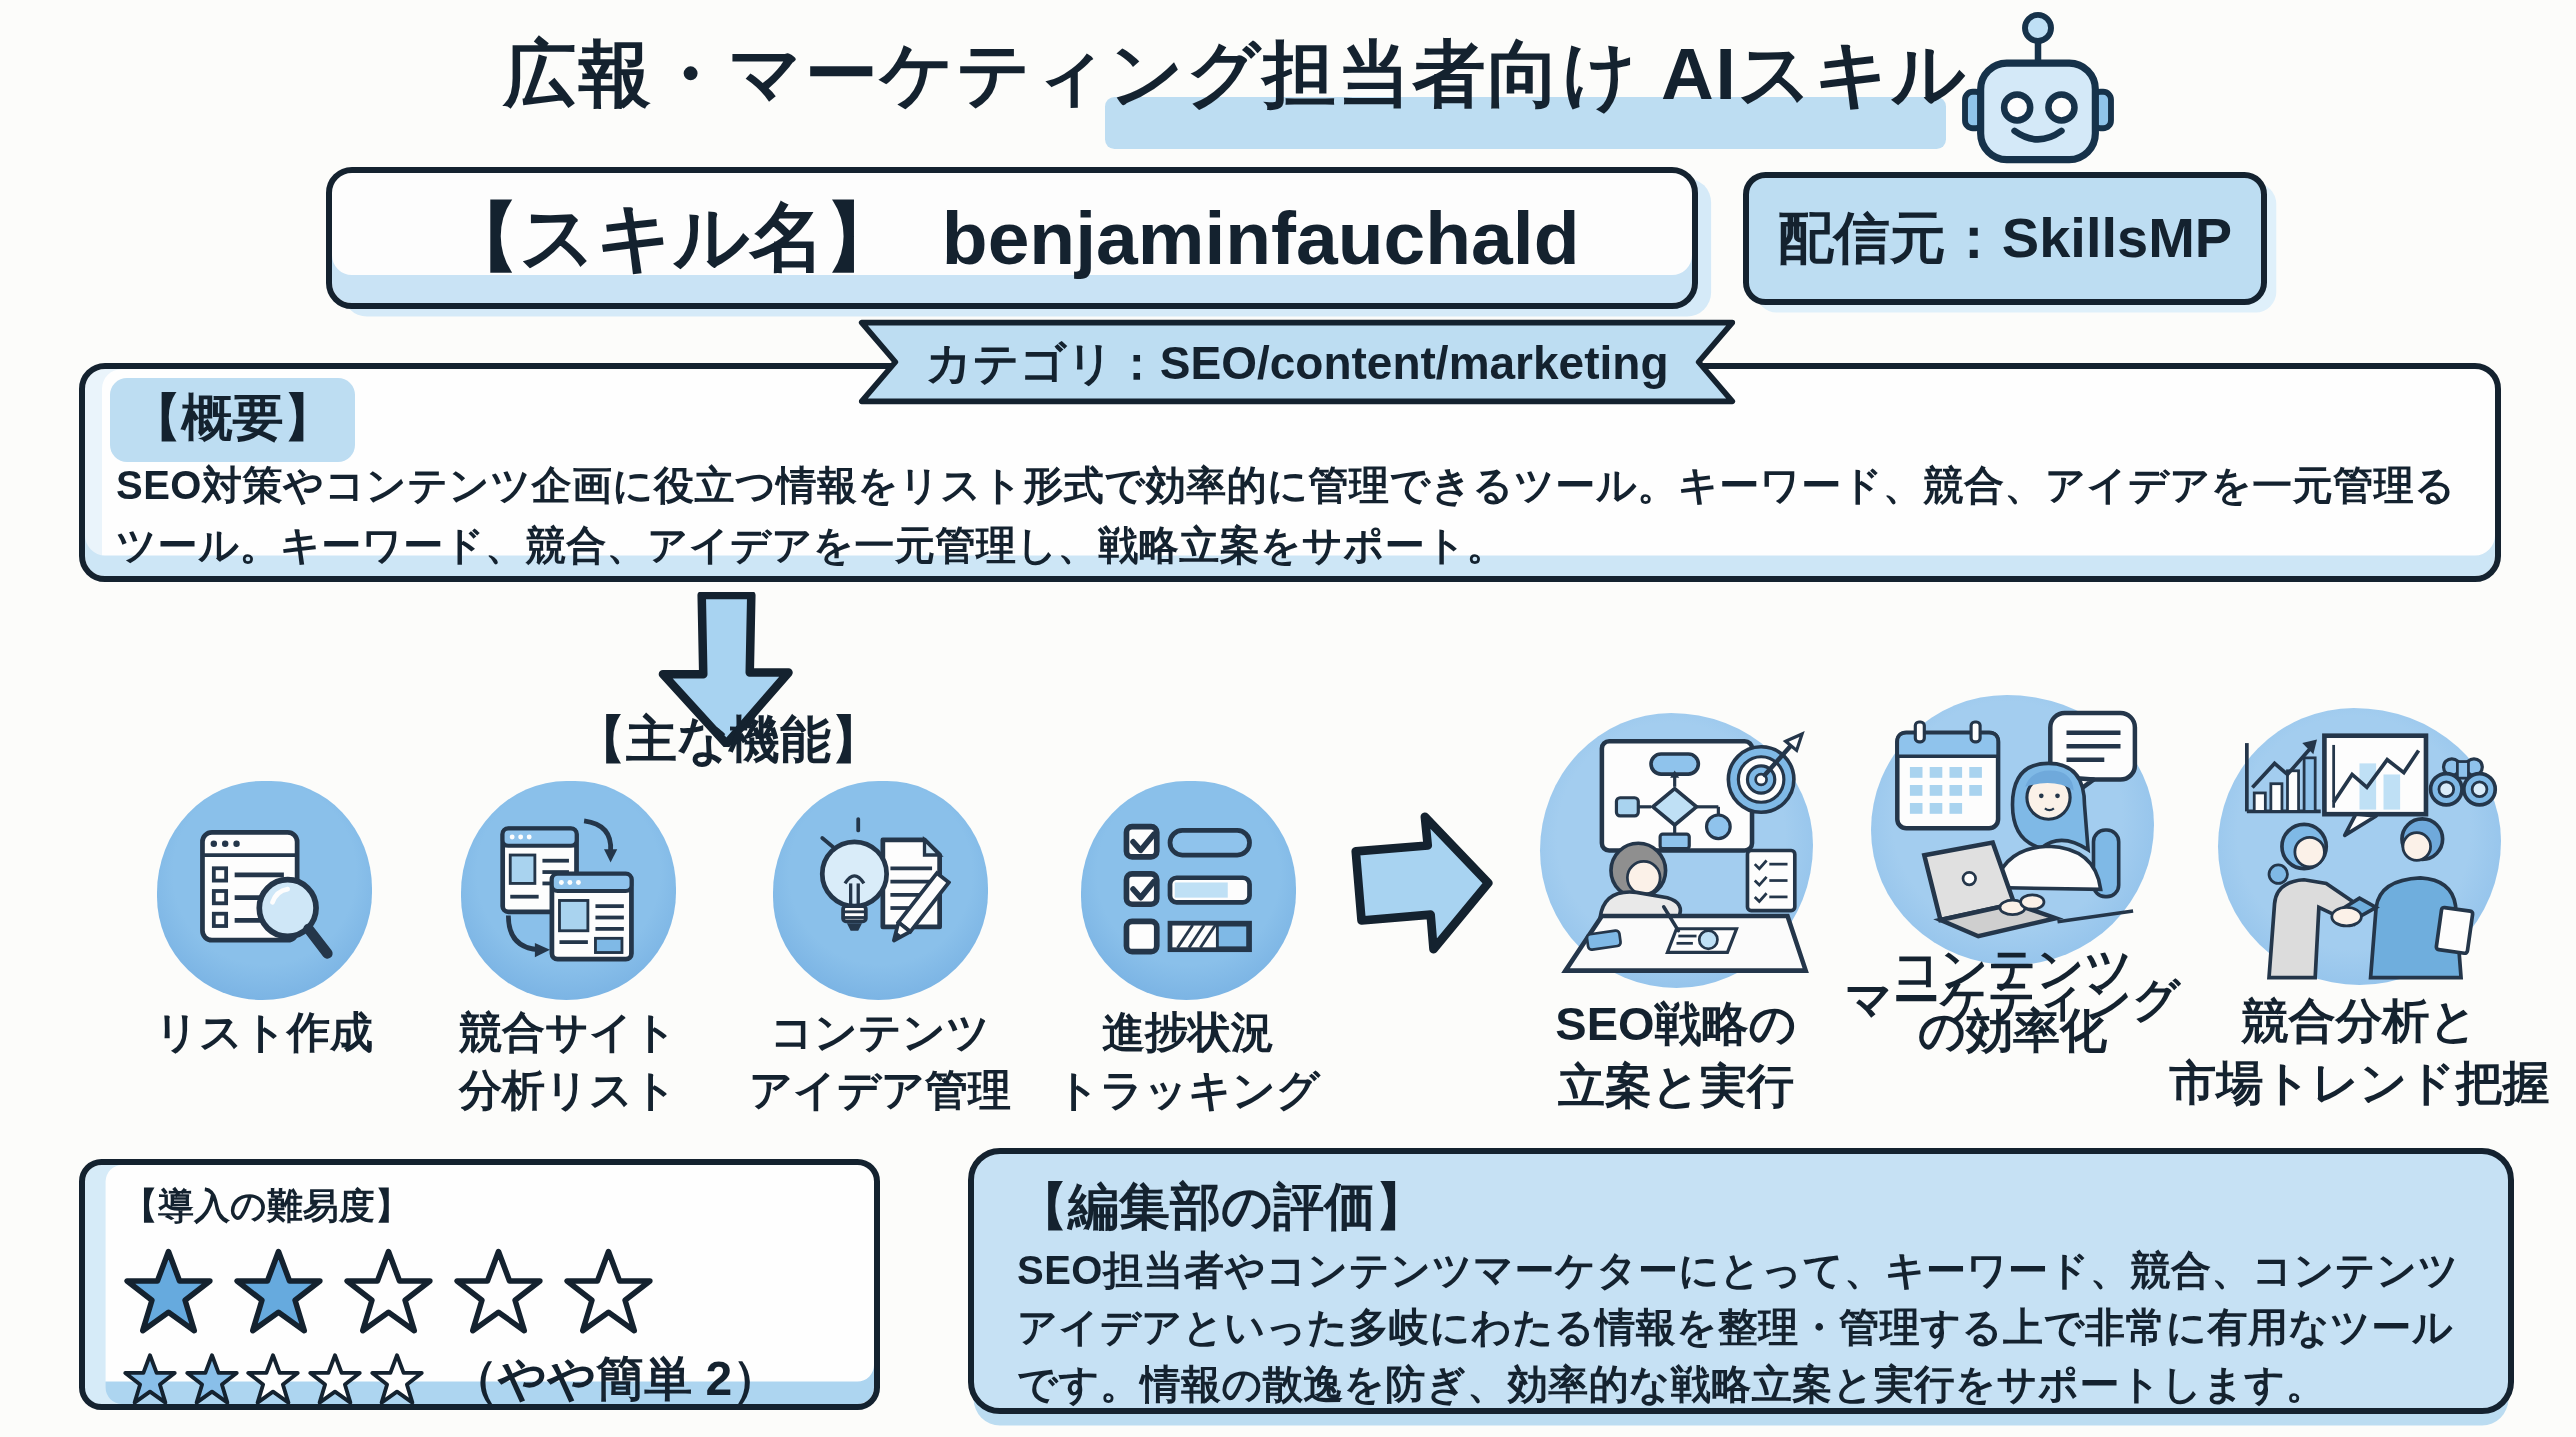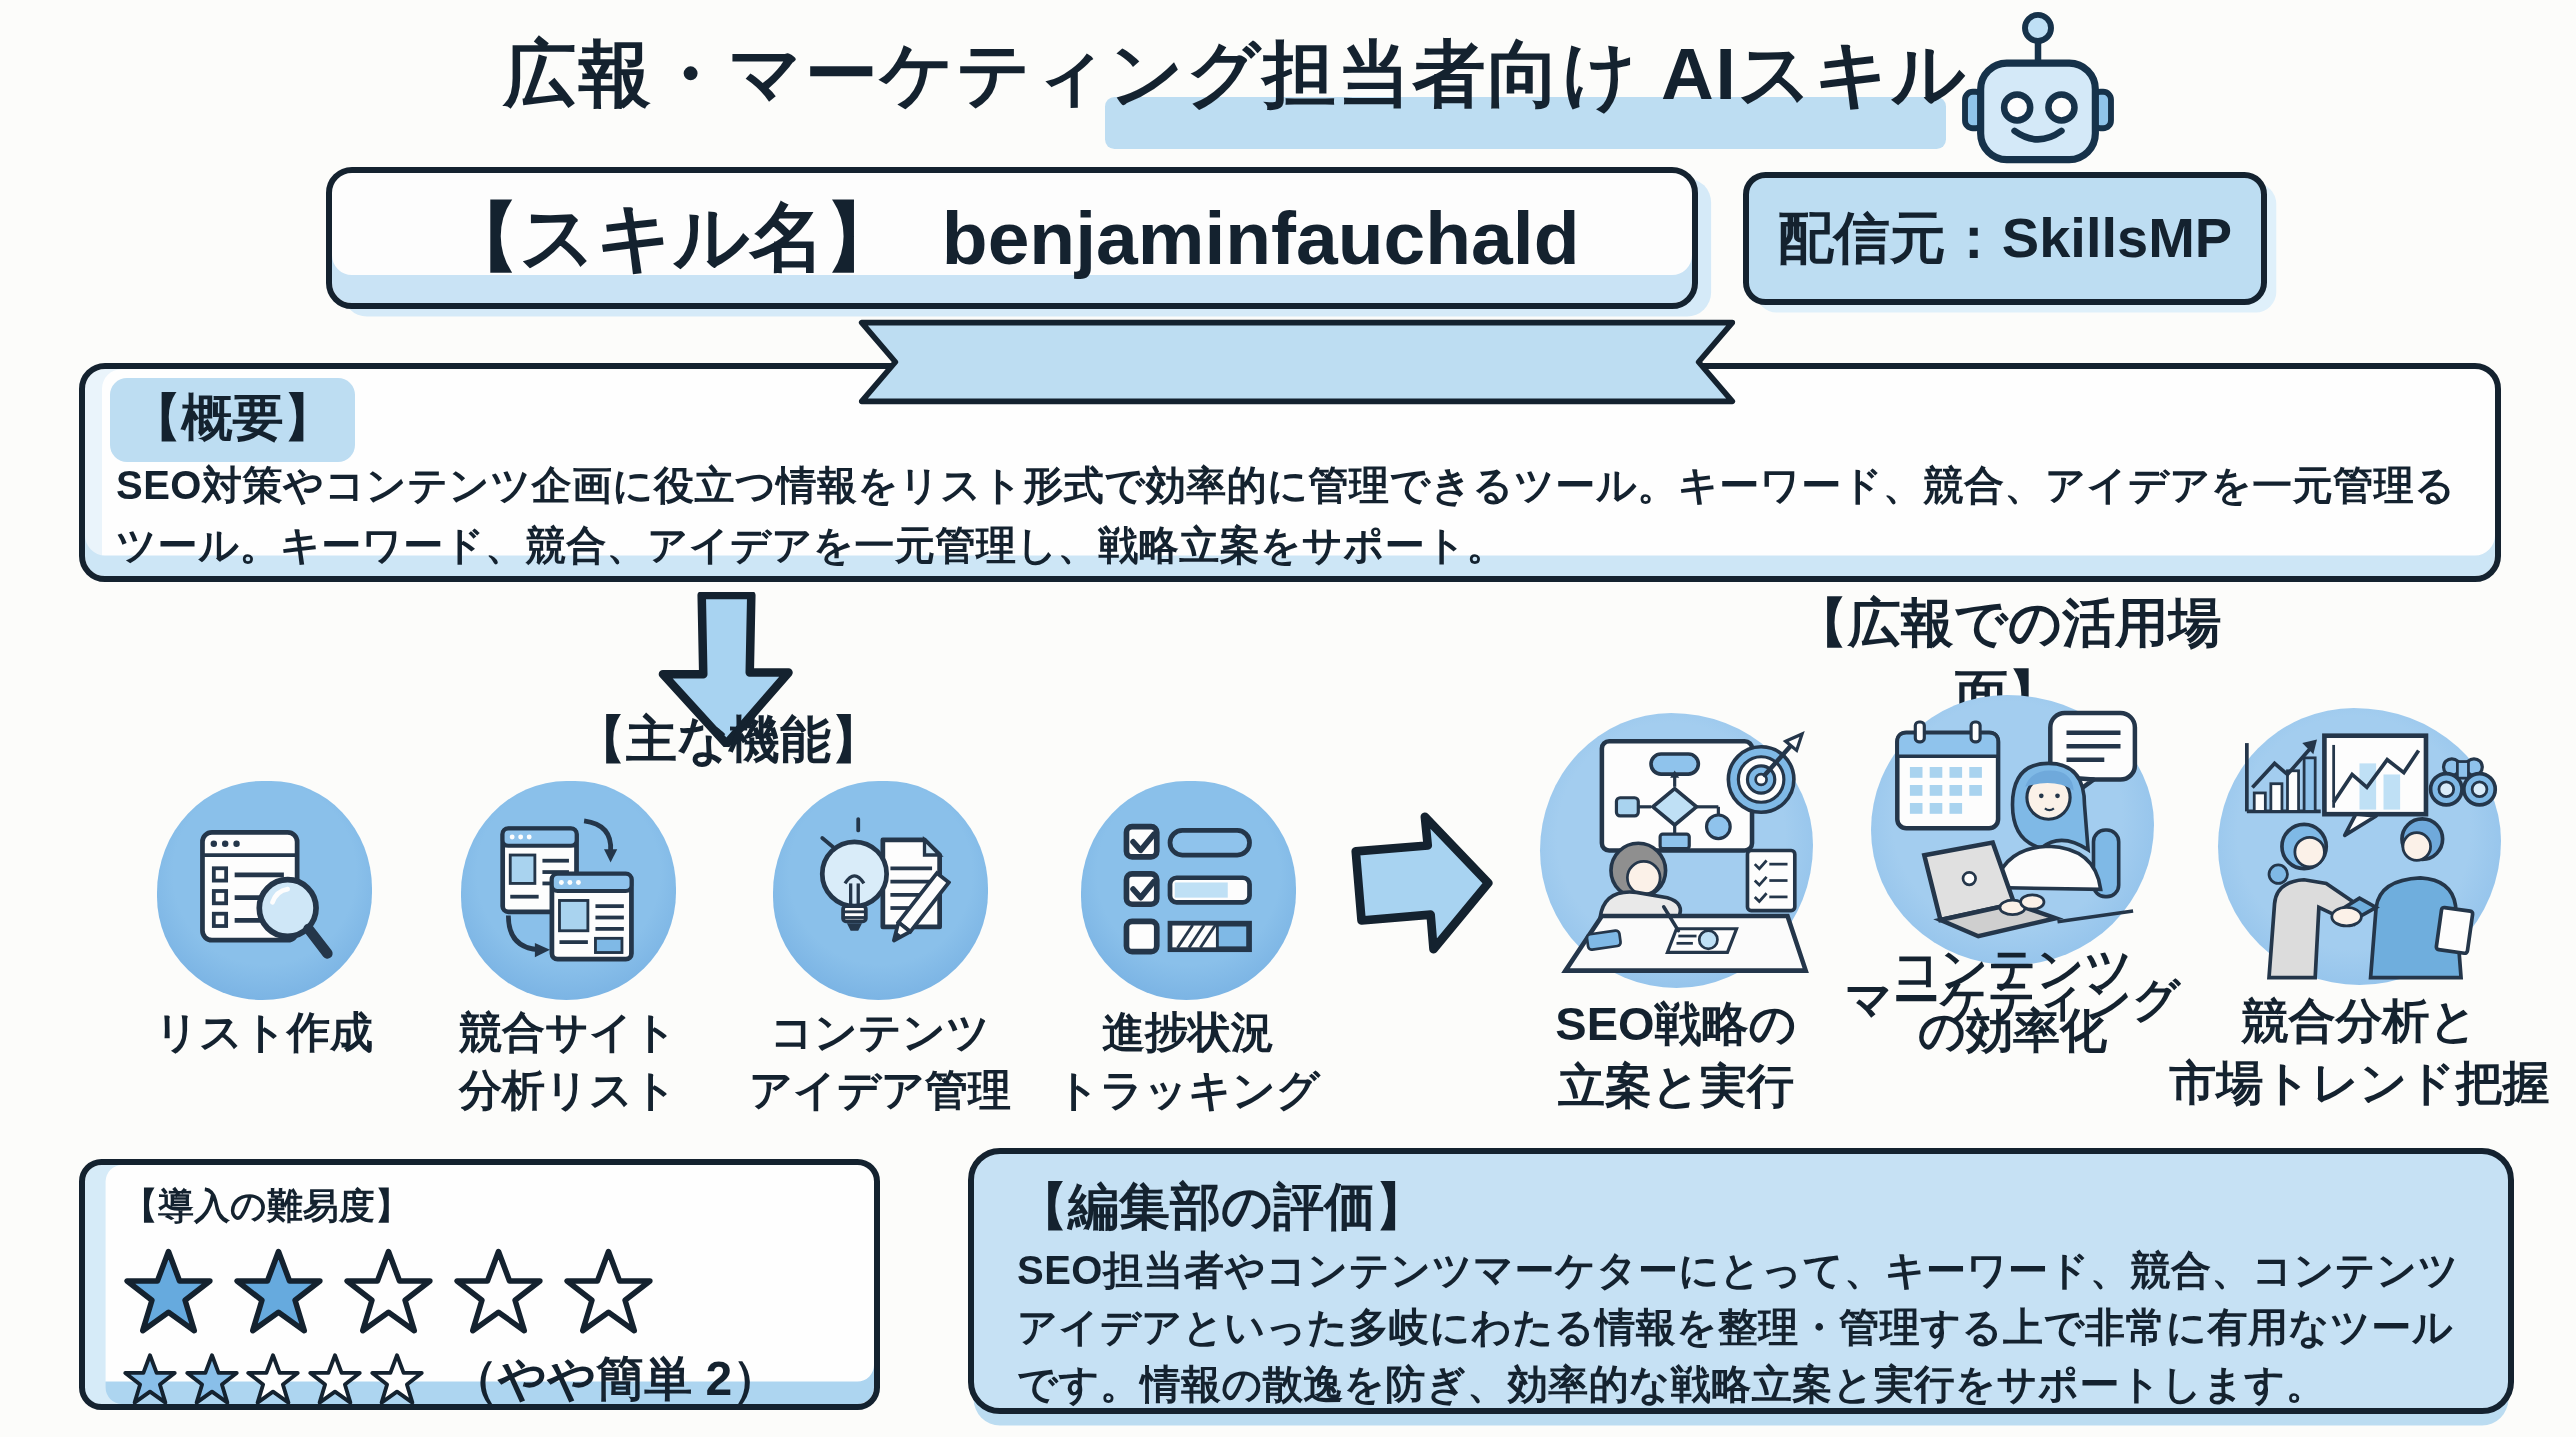--- a/index.html
+++ b/index.html
@@ -106,20 +106,21 @@
   </div>
   <div class="abs" id="source-box">
     <span>配信元：SkillsMP</span>
   </div>
 
   <div class="abs" id="ribbon">
     <svg viewBox="0 0 942 94" width="882" height="88" aria-hidden="true">
       <polygon points="6,5 936,5 900,47 936,89 6,89 42,47" fill="#BDDDF2" stroke="#14222F" stroke-width="6" stroke-linejoin="round"></polygon>
     </svg>
   </div>
+  <div class="abs" id="ribbon-text">カテゴリ：SEO/content/marketing</div>
 
   <div class="abs" id="overview-box"></div>
   <div class="abs" id="overview-heading">【概要】</div>
   <div class="abs" id="overview-body">SEO対策やコンテンツ企画に役立つ情報をリスト形式で効率的に管理できるツール。キーワード、競合、アイデアを一元管理るツール。キーワード、競合、アイデアを一元管理し、戦略立案をサポート。</div>
 
   <div class="abs" id="down-arrow">
     <svg viewBox="0 0 100 100" width="157" height="155" aria-hidden="true">
       <polygon points="34,2 66,2 65,52 90,52 50,98 9,53 35,53" fill="#A8D3F1" stroke="#14222F" stroke-width="5.5" stroke-linejoin="round"></polygon>
     </svg>
   </div>
@@ -233,21 +234,20 @@
     <div class="feature-label">進捗状況</div>
     <div class="feature-label">トラッキング</div>
   </div>
 
   <div class="abs" id="right-arrow">
     <svg viewBox="0 0 100 100" width="152" height="144" aria-hidden="true">
       <polygon points="4,28 54,24 52,4 96,50 58,96 56,72 8,76" fill="#A8D3F1" stroke="#14222F" stroke-width="6" stroke-linejoin="round"></polygon>
     </svg>
   </div>
 
-  <div class="abs" id="usecases-heading">【広報での活用場面】</div>
 
   <div class="abs usecase" id="usecase-0">
     <div class="uc-blob">
       <svg viewBox="0 0 300 300" width="273" height="275" aria-hidden="true">
         <rect x="68" y="30" width="165" height="120" rx="8" fill="#FDFDFD" stroke="#24364A" stroke-width="5"></rect>
         <rect x="122" y="44" width="52" height="22" rx="11" fill="#8FC3EC" stroke="#24364A" stroke-width="4"></rect>
         <line x1="148" y1="80" x2="148" y2="68" stroke="#24364A" stroke-width="3.5"></line>
         <polygon points="143,70 153,70 148,62" fill="#24364A"></polygon>
         <polygon points="148,82 172,102 148,122 124,102" fill="#BFE0F5" stroke="#24364A" stroke-width="4"></polygon>
         <rect x="84" y="92" width="24" height="20" rx="4" fill="#A9D3EF" stroke="#24364A" stroke-width="3.5"></rect>

